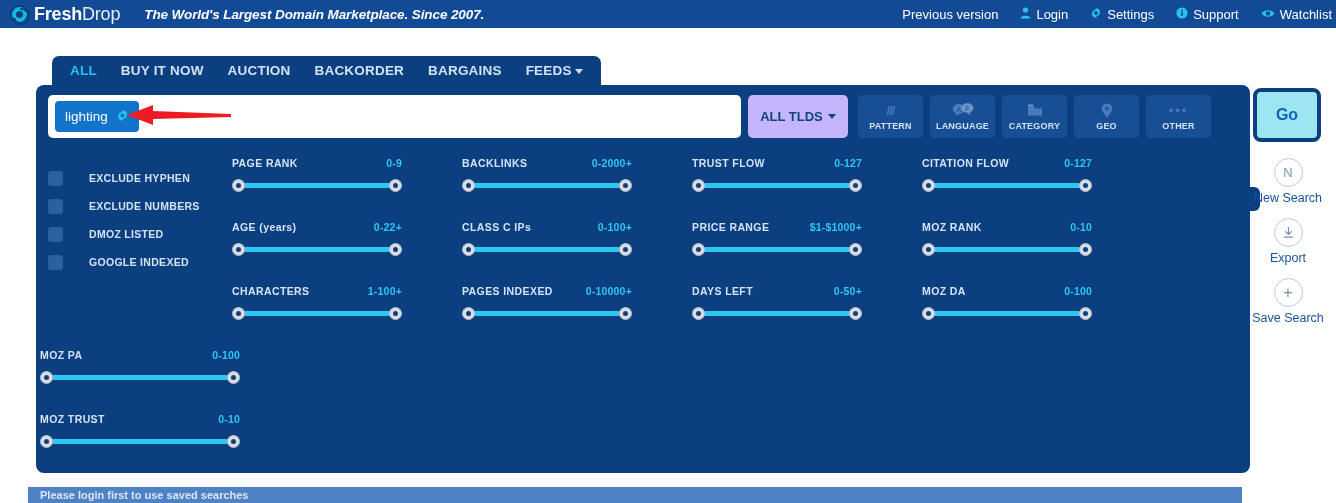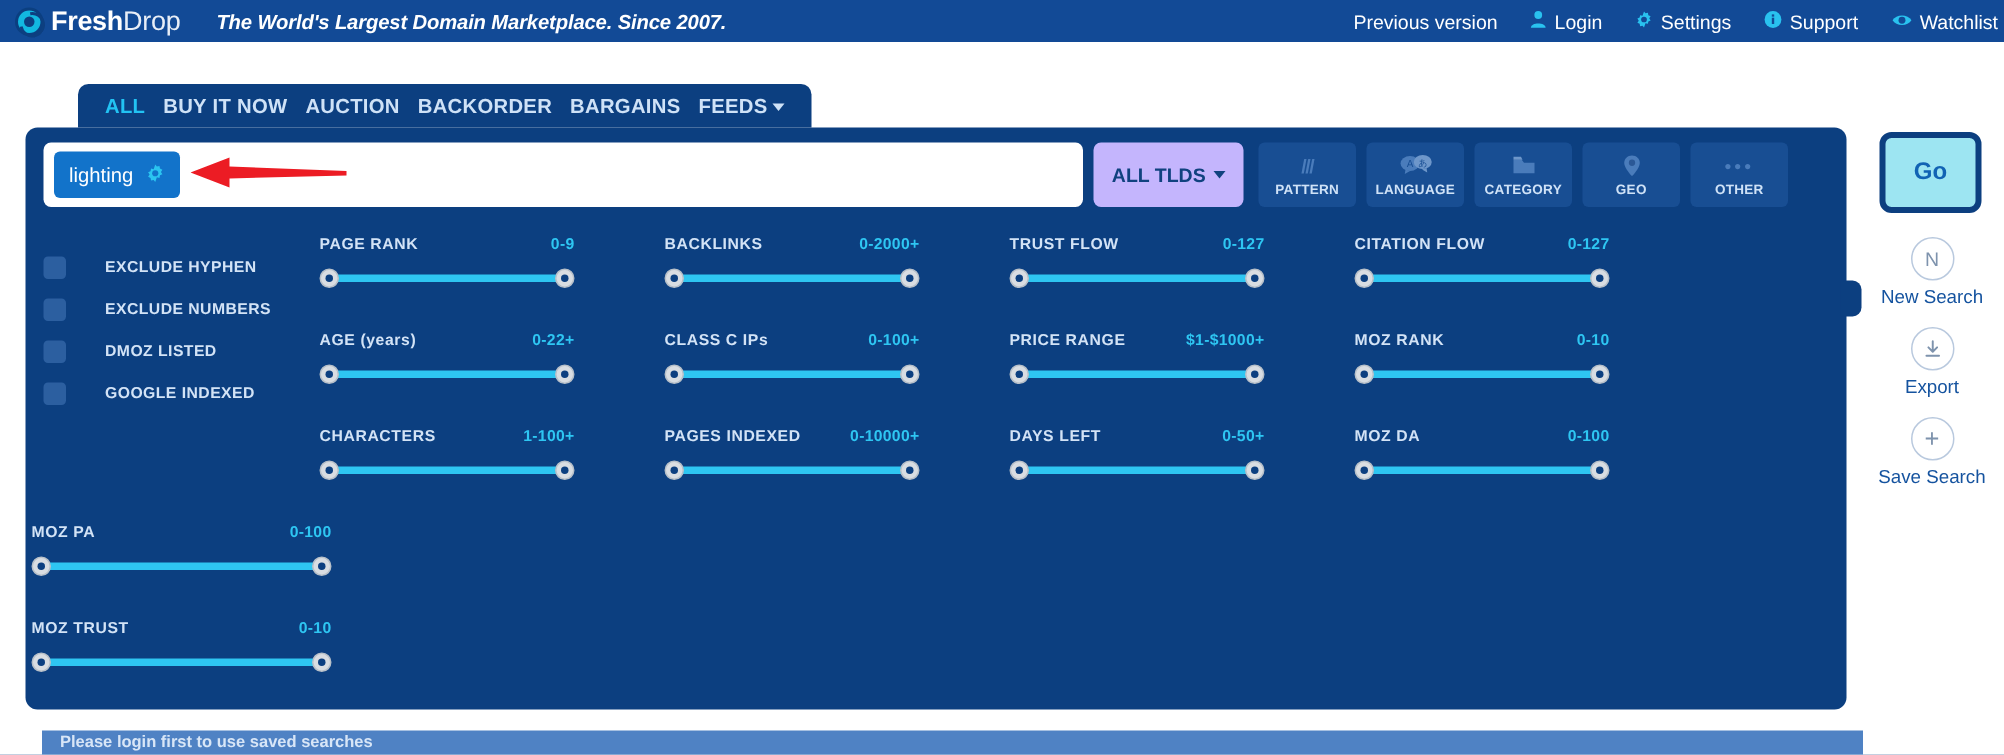--- a/index.html
+++ b/index.html
@@ -48,36 +48,36 @@
     display: flex; align-items: center; gap: 5px;
     color: #ffffff; font-size: 13px; cursor: pointer; white-space: nowrap;
   }
   .ti-icon { color: #29c2ef; font-size: 12px; line-height: 1; display: inline-block; }
 
   
   .tabs {
     position: absolute; left: 52px; top: 56px;
     height: 29px; background: #0c3f80;
     border-radius: 7px 7px 0 0;
-    display: flex; align-items: center; padding: 0 18px; gap: 12px;
+    display: flex; align-items: center; padding: 0 18px; gap: 24px;
   }
   .tab {
     color: #cfe2f7; font-size: 13.5px; font-weight: bold;
     letter-spacing: 0.2px; cursor: pointer; white-space: nowrap;
   }
   .tab.active { color: #22c3f3; }
   .caret-d {
     display: inline-block; width: 0; height: 0; margin-left: 3px;
     border-left: 4px solid transparent; border-right: 4px solid transparent;
     border-top: 5px solid #cfe2f7; vertical-align: middle;
   }
 
   
   .panel {
-    position: absolute; left: 17px; top: 85px;
+    position: absolute; left: 36px; top: 85px;
     width: 1214px; height: 388px;
     background: #0c3f80;
     border-radius: 8px;
   }
   .panel-notch {
     position: absolute; right: -10px; top: 102px;
     width: 14px; height: 24px; background: #0c3f80;
     border-radius: 0 6px 6px 0;
   }
 

